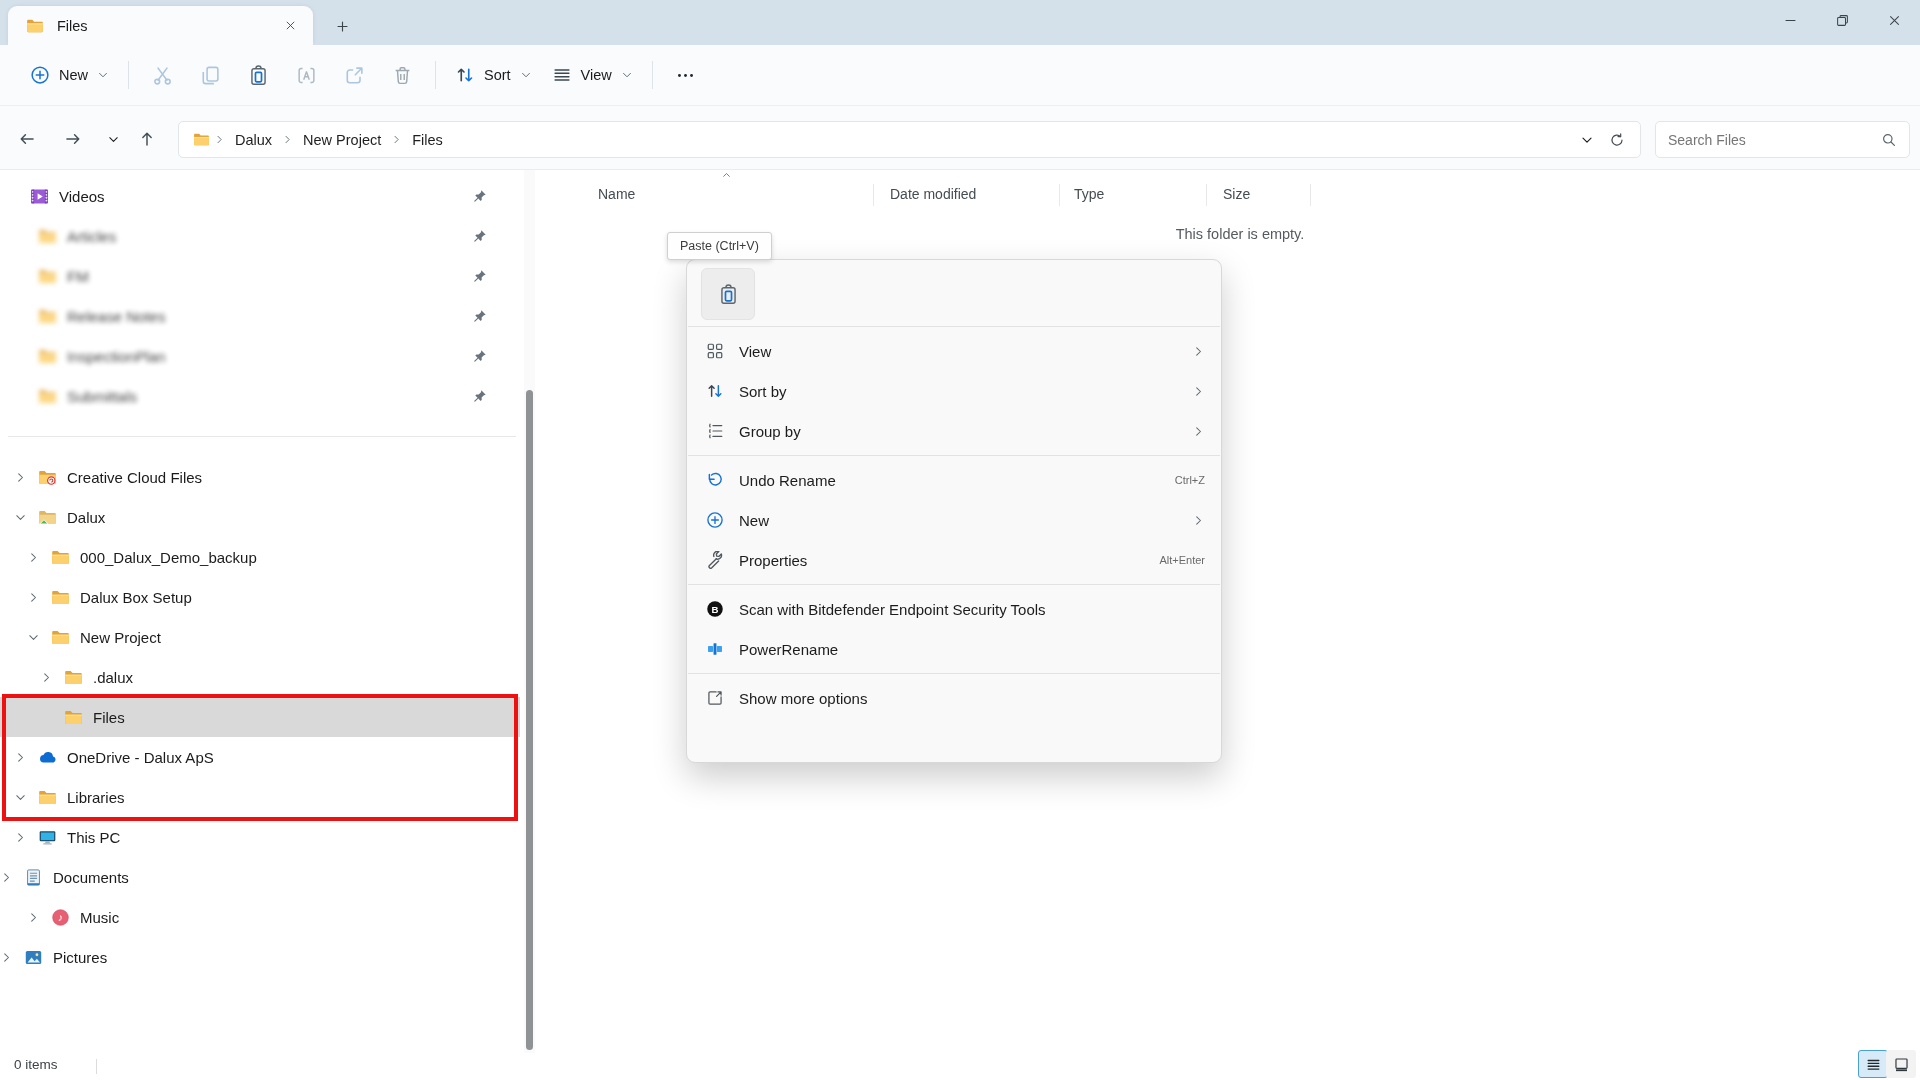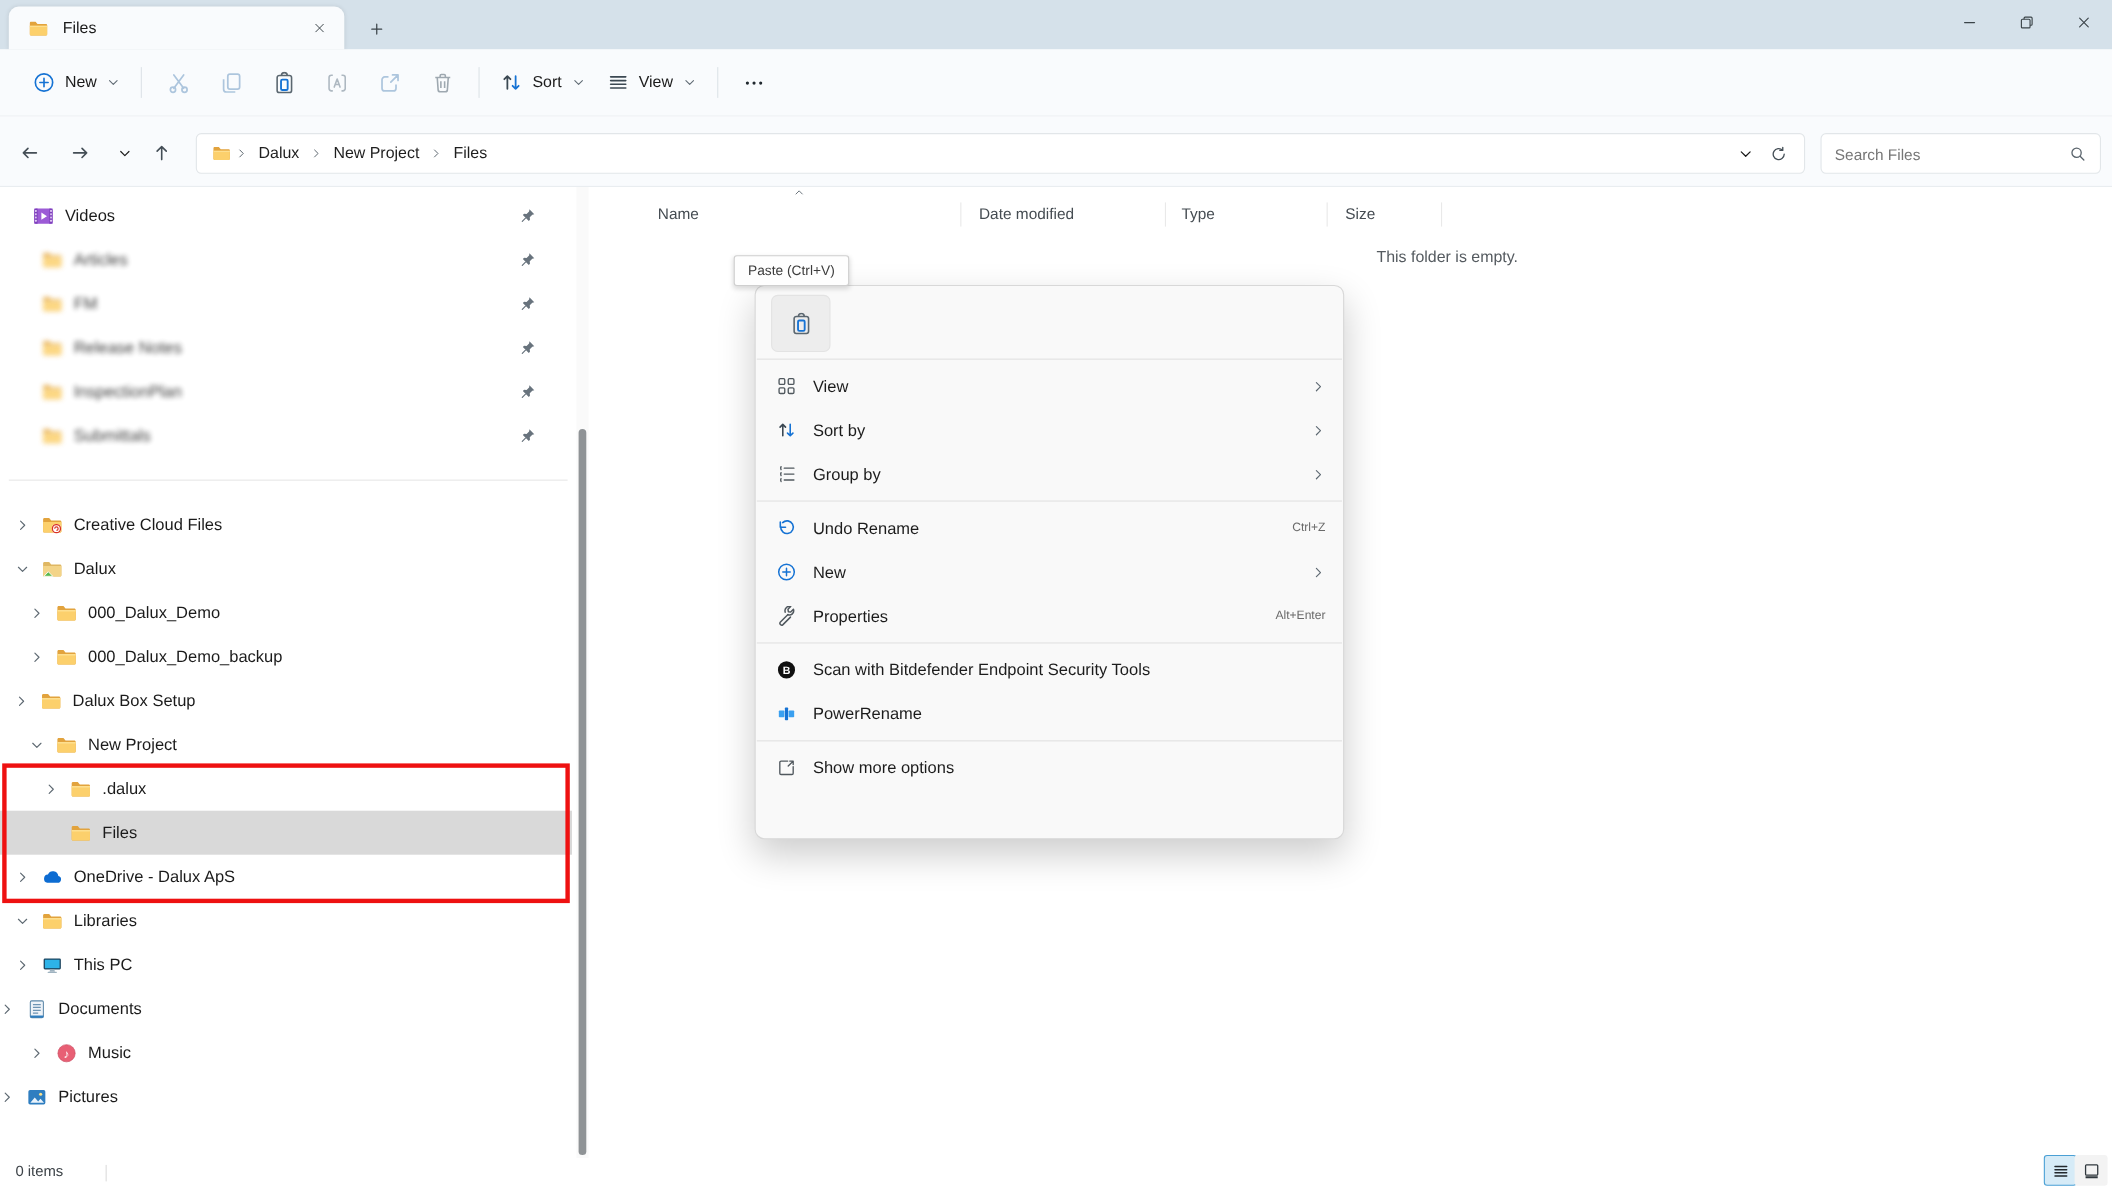--- a/index.html
+++ b/index.html
@@ -74,21 +74,21 @@
 
   
   #red-box { position:absolute; left:2px; top:694px; width:516px; height:127px;
     border:4px solid #ee1111; pointer-events:none; z-index:5; }
 
   
   #main { position:absolute; left:540px; top:170px; right:0; bottom:27px; background:#fff; }
   .colhead { position:absolute; top:10px; height:28px; line-height:28px; font-size:14px; color:#454c52; }
   #sort-caret { position:absolute; top:0; left:180px; width:13px; height:10px; color:#5a646c; }
   .colsep { position:absolute; top:14px; width:1px; height:22px; background:#e9e9e9; }
-  #empty-msg { position:absolute; left:560px; top:56px; width:280px; text-align:right;
+  #empty-msg { position:absolute; left:560px; top:56px; width:280px; text-align:center;
     font-size:14.5px; color:#555b60; }
 
   
   #ctx { position:absolute; left:686px; top:259px; width:536px; height:504px; background:#f9f9f9;
     border:1px solid #d8d8d8; border-radius:9px; box-shadow:0 14px 34px rgba(0,0,0,.20);
     z-index:20; padding-top:6px; }
   #ctx-quick { height:56px; display:flex; align-items:center; padding-left:14px; }
   .qbtn { width:54px; height:52px; background:#ededed; border:1px solid #e3e3e3; border-radius:6px;
     display:flex; align-items:center; justify-content:center; }
   .qbtn .icon { width:21px; height:21px; }
@@ -499,38 +499,24 @@
     <span class="expander">
           <svg viewBox="0 0 16 16">
             <path d="M5.8 3.4 10.4 8l-4.6 4.6" fill="none" stroke="currentColor" stroke-width="1.3" stroke-linecap="round" stroke-linejoin="round"></path>
           </svg>
         </span>
     <span class="sicon"><svg viewBox="0 0 16 16">
             <path d="M1 3.5c0-.55.45-1 1-1h3.2c.3 0 .58.13.77.36L7.2 4.3h6.8c.55 0 1 .45 1 1v7.2c0 .55-.45 1-1 1H2c-.55 0-1-.45-1-1z" fill="#e2a33d"></path>
             <path d="M1 5.6h14v6.9c0 .55-.45 1-1 1H2c-.55 0-1-.45-1-1z" fill="#fcd06c"></path>
             <path d="M1 5.6h14v1.1H1z" fill="#fddf90"></path>
           </svg></span>
-    <span class="slabel">000_Dalux_Demo</span>
+    <span class="slabel">000_Dalux_Demo_backup</span>
 
   </div>
       <div class="srow" style="padding-left:27px">
-    <span class="expander">
-          <svg viewBox="0 0 16 16">
-            <path d="M5.8 3.4 10.4 8l-4.6 4.6" fill="none" stroke="currentColor" stroke-width="1.3" stroke-linecap="round" stroke-linejoin="round"></path>
-          </svg>
-        </span>
-    <span class="sicon"><svg viewBox="0 0 16 16">
-            <path d="M1 3.5c0-.55.45-1 1-1h3.2c.3 0 .58.13.77.36L7.2 4.3h6.8c.55 0 1 .45 1 1v7.2c0 .55-.45 1-1 1H2c-.55 0-1-.45-1-1z" fill="#e2a33d"></path>
-            <path d="M1 5.6h14v6.9c0 .55-.45 1-1 1H2c-.55 0-1-.45-1-1z" fill="#fcd06c"></path>
-            <path d="M1 5.6h14v1.1H1z" fill="#fddf90"></path>
-          </svg></span>
-    <span class="slabel">000_Dalux_Demo_backup</span>
-
-  </div>
-      <div class="srow" style="padding-left:13px">
     <span class="expander">
           <svg viewBox="0 0 16 16">
             <path d="M5.8 3.4 10.4 8l-4.6 4.6" fill="none" stroke="currentColor" stroke-width="1.3" stroke-linecap="round" stroke-linejoin="round"></path>
           </svg>
         </span>
     <span class="sicon"><svg viewBox="0 0 16 16">
             <path d="M1 3.5c0-.55.45-1 1-1h3.2c.3 0 .58.13.77.36L7.2 4.3h6.8c.55 0 1 .45 1 1v7.2c0 .55-.45 1-1 1H2c-.55 0-1-.45-1-1z" fill="#e2a33d"></path>
             <path d="M1 5.6h14v6.9c0 .55-.45 1-1 1H2c-.55 0-1-.45-1-1z" fill="#fcd06c"></path>
             <path d="M1 5.6h14v1.1H1z" fill="#fddf90"></path>
           </svg></span>

